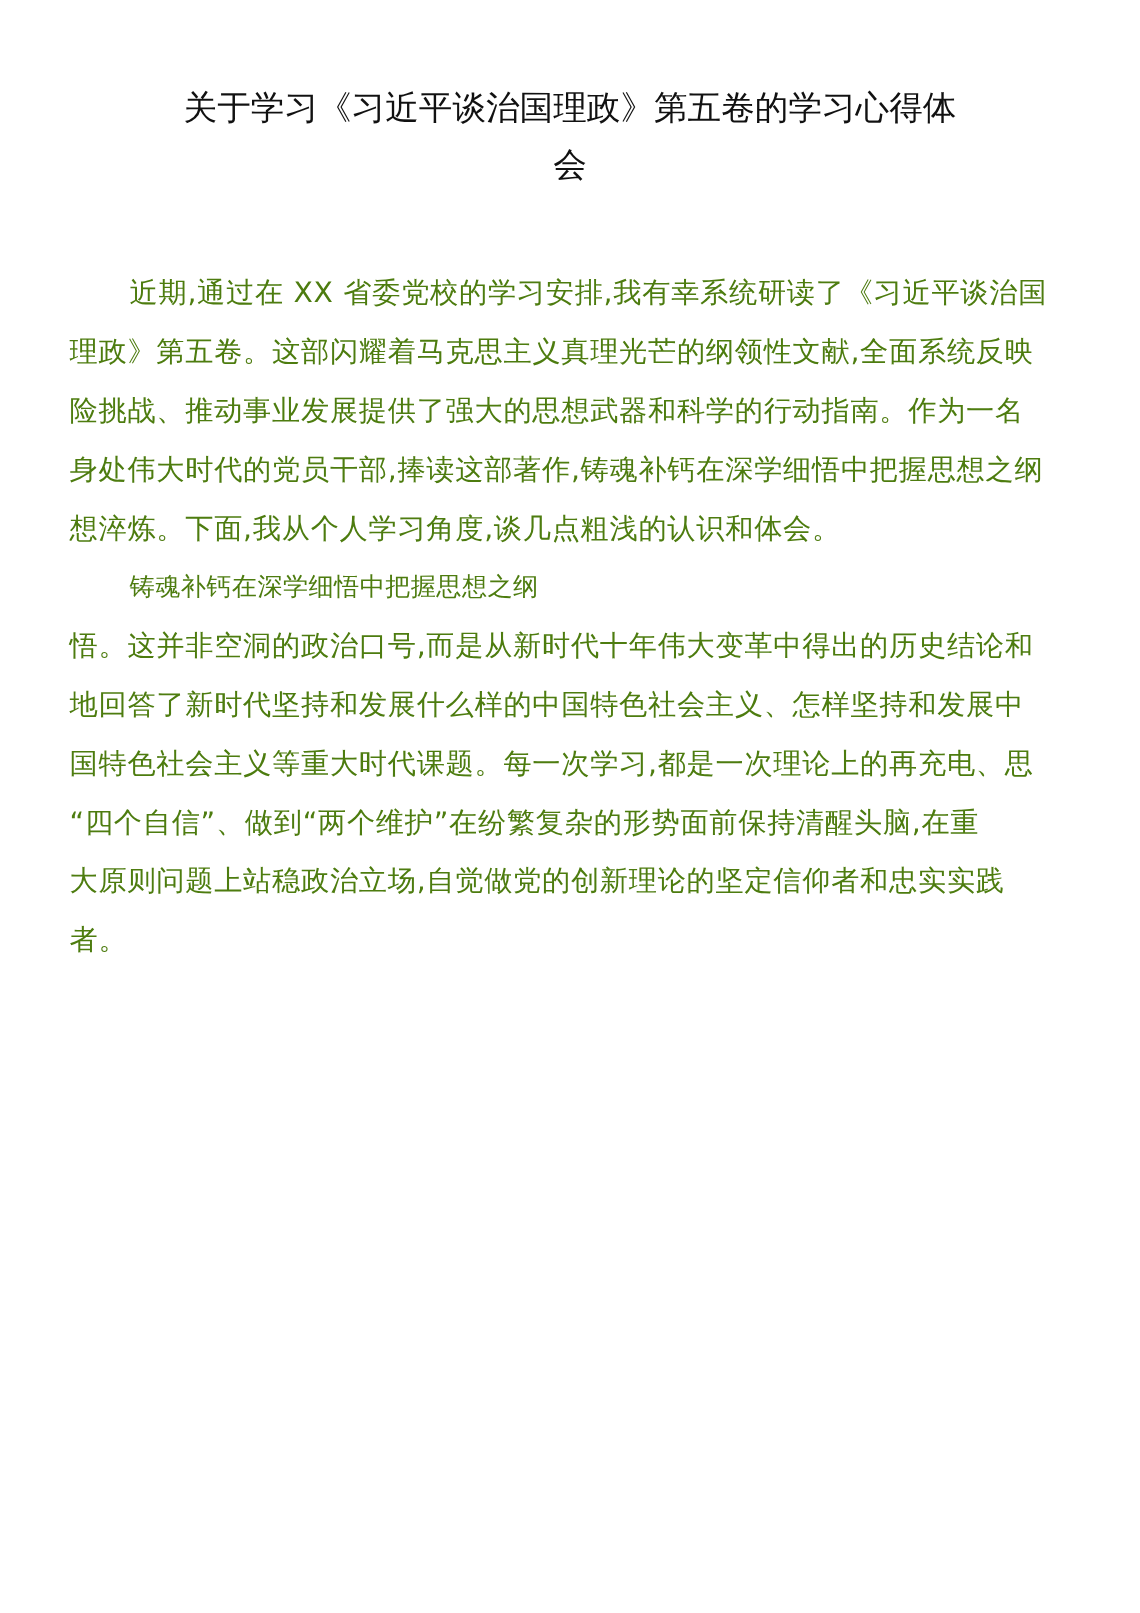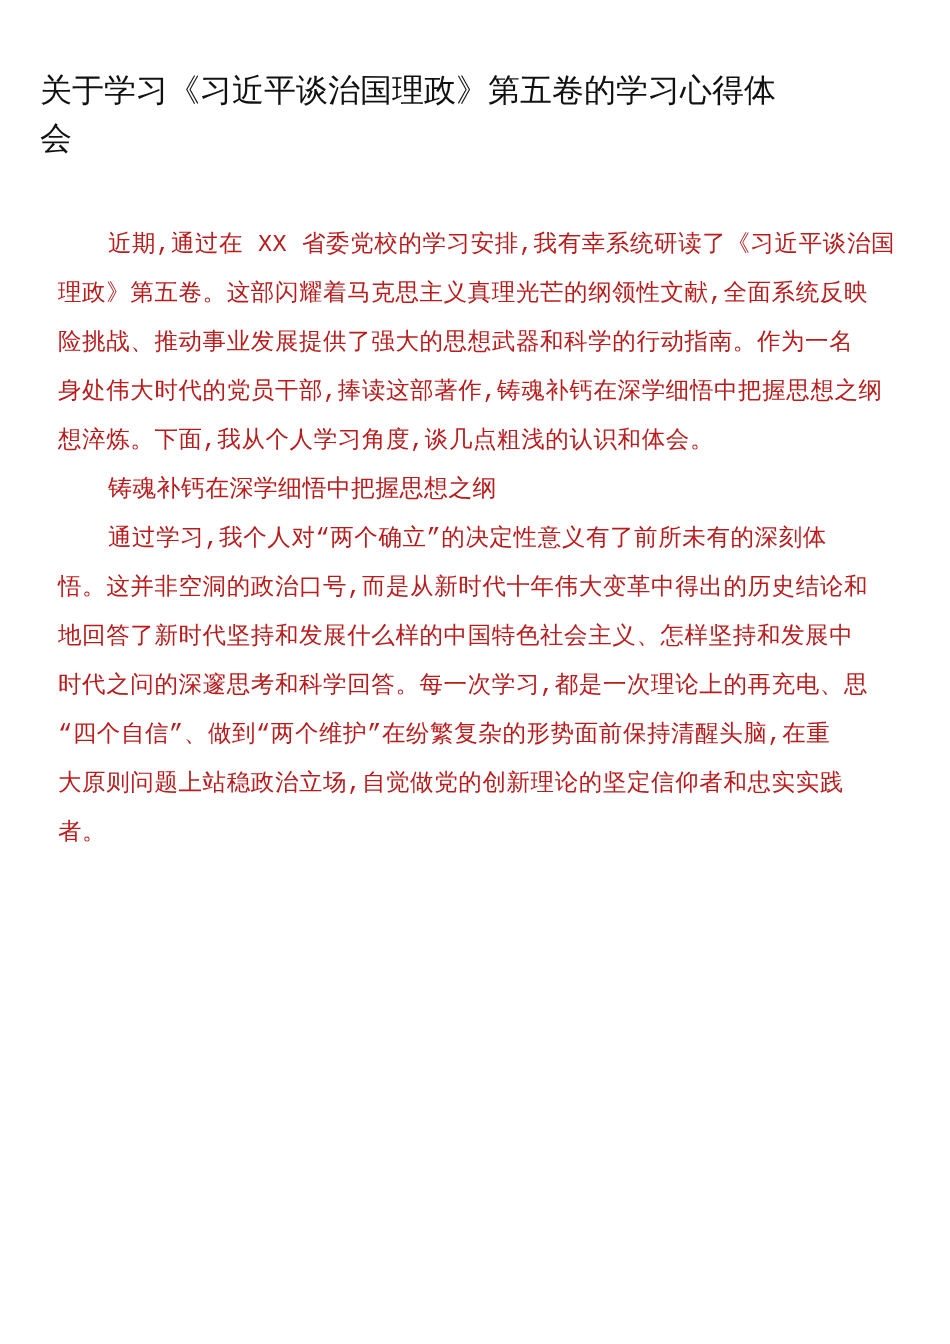--- a/index.html
+++ b/index.html
@@ -21,48 +21,48 @@
     top: 0;
     width: 950px;
     height: 1344px;
     background: #ffffff;
   }
   .title {
     position: absolute;
     left: 40px;
     width: 870px;
     top: 66px;
-    font-size: 32px;
+    text-align: center;
+    font-size: 28px;
     line-height: 48px;
     font-weight: normal;
     letter-spacing: 0px;
     margin: 0;
     color: #111111;
   }
   .body {
     position: absolute;
     left: 58px;
     top: 220px;
     width: 840px;
   }
   .line {
     display: block;
     white-space: nowrap;
     font-size: 23.5px;
     height: 49px;
     line-height: 49px;
-    color: #b91c1c;
+    color: #4d7c0f;
     letter-spacing: 0.6px;
-    font-family: Liberation Mono, monospace;
   }
   .line.indent {
     padding-left: 50px;
   }
   .line.heading {
-    font-size: 24px;
+    font-size: 21px;
     letter-spacing: 0.3px;
   }
   .para {
     margin: 0;
   }
 </style>
 </head>
 <body>
 
 <div class="page">
@@ -81,23 +81,22 @@
       <span class="line">身处伟大时代的党员干部,捧读这部著作,铸魂补钙在深学细悟中把握思想之纲</span>
       <span class="line">想淬炼。下面,我从个人学习角度,谈几点粗浅的认识和体会。</span>
     </div>
 
     <div class="para">
       <span class="line indent heading">铸魂补钙在深学细悟中把握思想之纲</span>
     </div>
 
 
     <div class="para">
-      <span class="line indent">通过学习,我个人对“两个确立”的决定性意义有了前所未有的深刻体</span>
       <span class="line">悟。这并非空洞的政治口号,而是从新时代十年伟大变革中得出的历史结论和</span>
       <span class="line">地回答了新时代坚持和发展什么样的中国特色社会主义、怎样坚持和发展中</span>
-      <span class="line">时代之问的深邃思考和科学回答。每一次学习,都是一次理论上的再充电、思</span>
+      <span class="line">国特色社会主义等重大时代课题。每一次学习,都是一次理论上的再充电、思</span>
       <span class="line">“四个自信”、做到“两个维护”在纷繁复杂的形势面前保持清醒头脑,在重</span>
       <span class="line">大原则问题上站稳政治立场,自觉做党的创新理论的坚定信仰者和忠实实践</span>
       <span class="line">者。</span>
     </div>
 
   </div>
 </div>
 
 </body></html>

